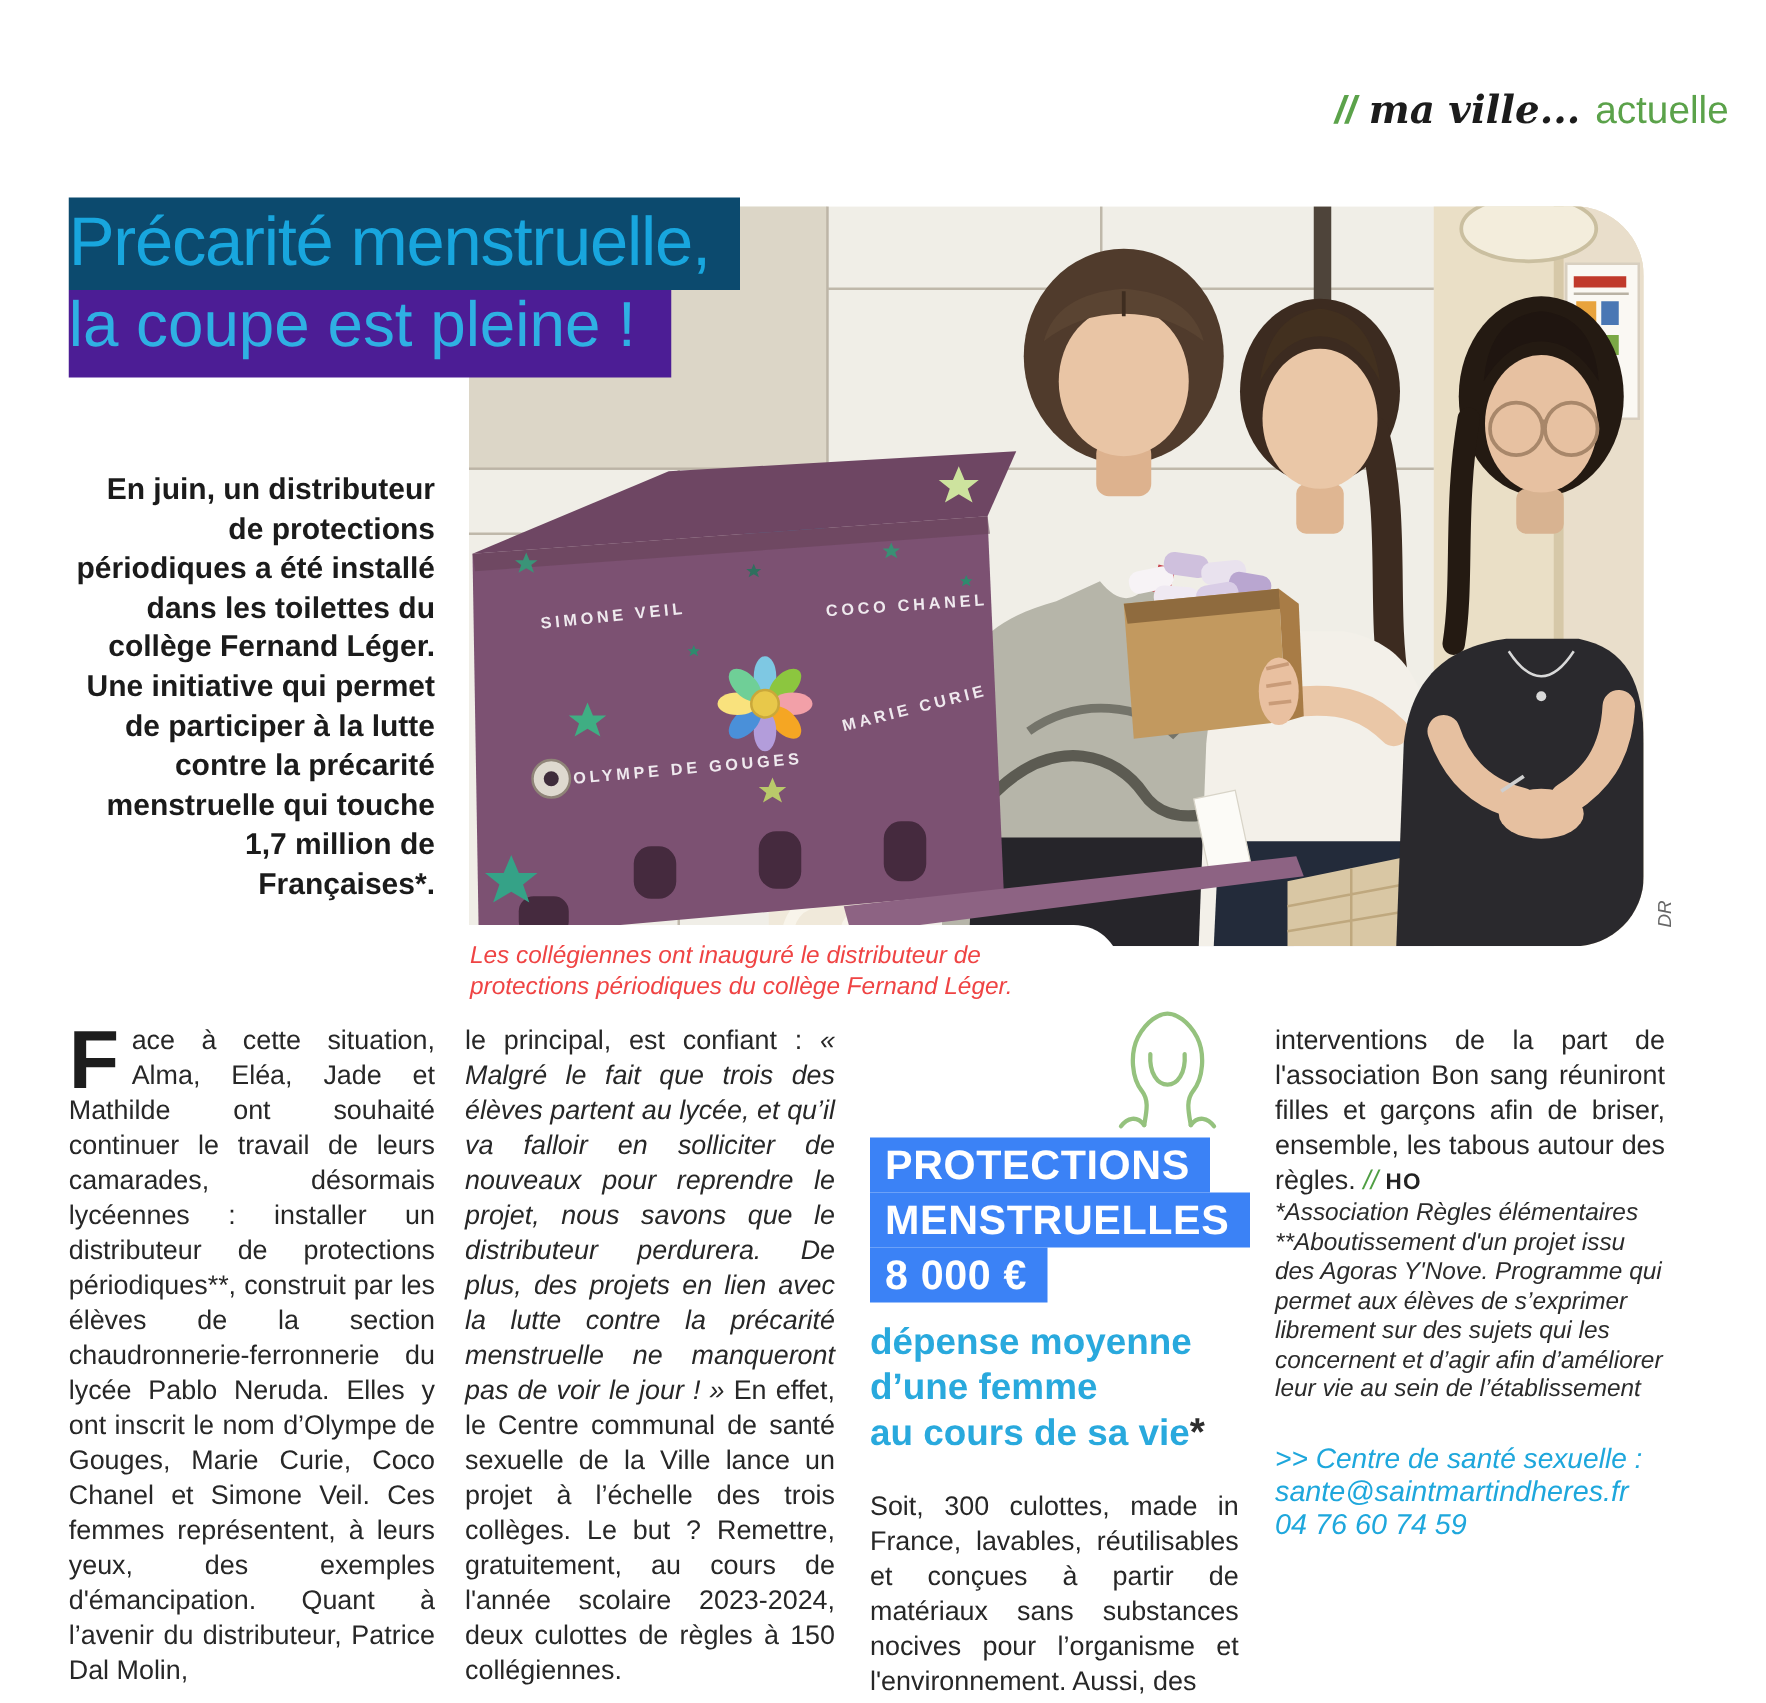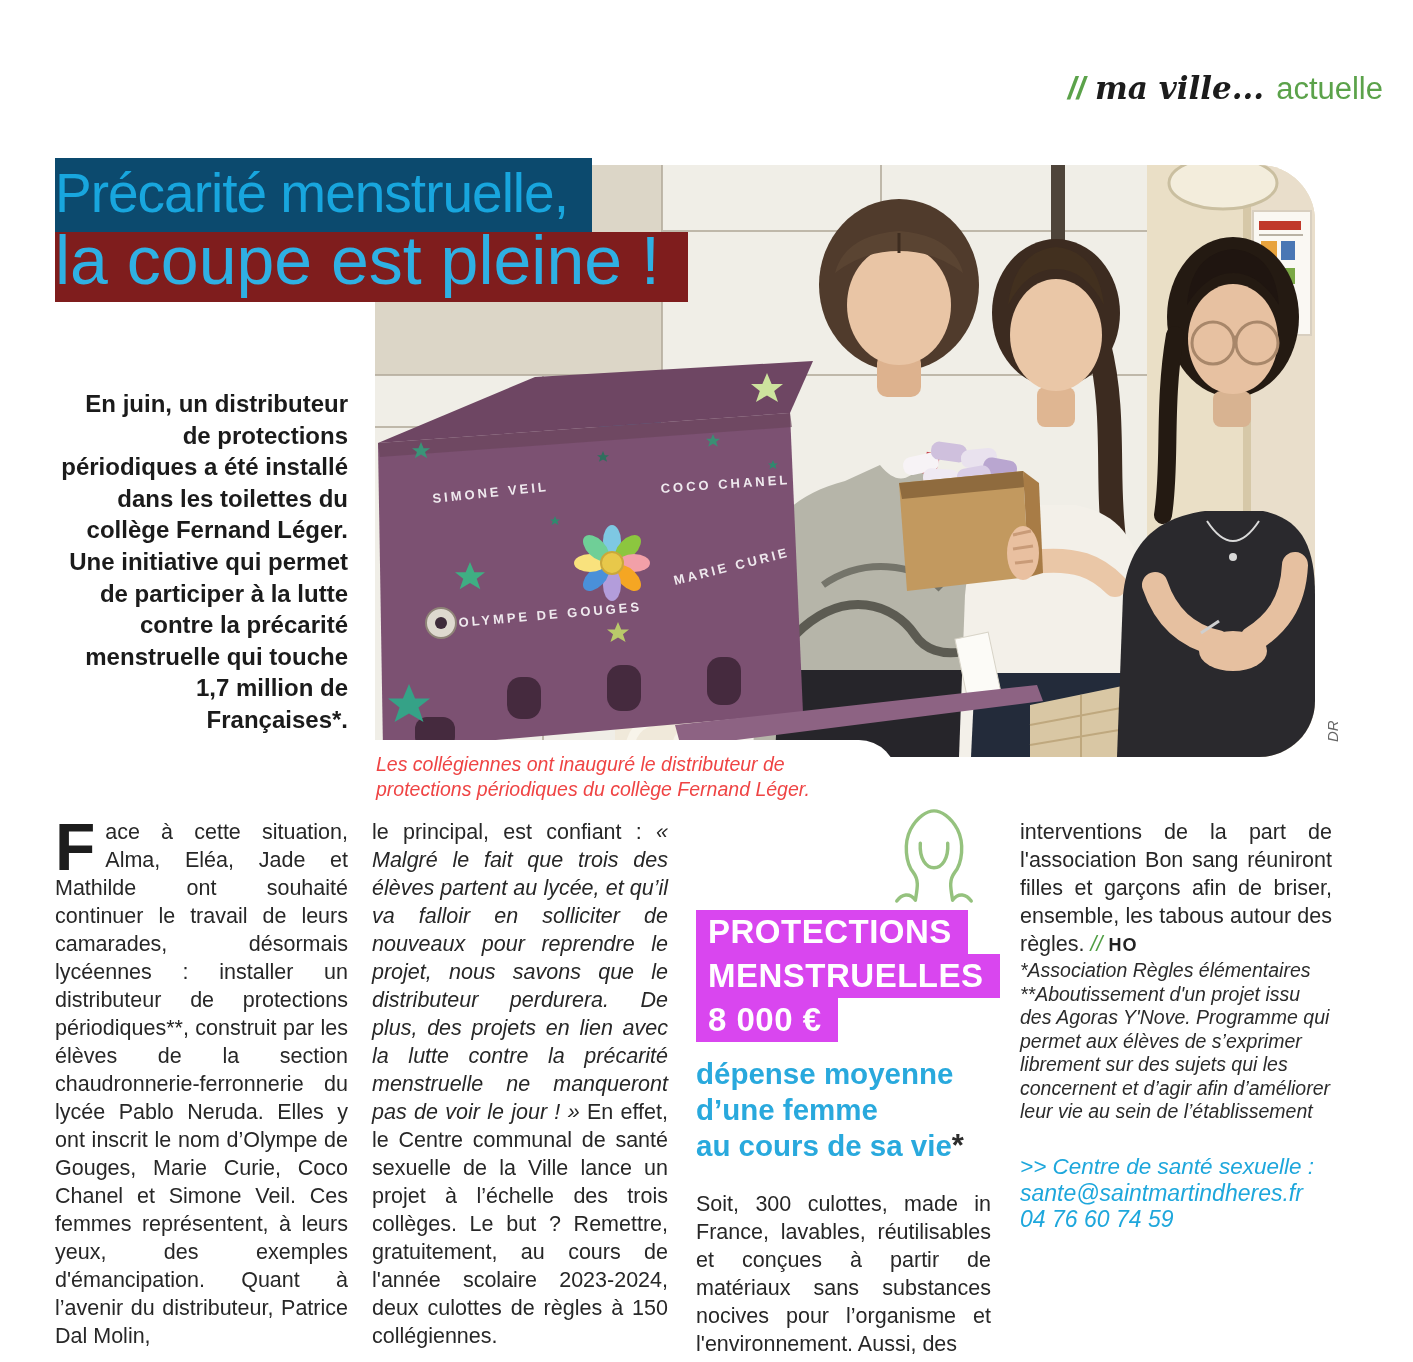--- a/index.html
+++ b/index.html
@@ -15,25 +15,25 @@
   
   .photo-wrap{position:absolute;left:375px;top:165px;width:940px;height:592px;
               border-radius:0 56px 56px 0;overflow:hidden;z-index:1;}
   .photo-credit{position:absolute;left:1324px;top:742px;transform:rotate(-90deg);
                 transform-origin:left top;font-style:italic;font-size:15px;color:#666;z-index:2;}
 
   
   .headline{position:absolute;left:55px;top:158px;z-index:3;}
   .headline .l1{display:table;background:#0c4a6e;color:#18a6de;font-weight:400;
                 font-size:55px;line-height:62px;padding:4px 24px 8px 0;letter-spacing:-1px;}
-  .headline .l2{display:table;background:#7f1d1d;color:#2fb0e3;font-weight:300;
-                font-size:68px;line-height:56px;padding:0 28px 14px 0;}
-
-  
-  .standfirst{position:absolute;left:58px;top:388px;width:290px;text-align:right;
+  .headline .l2{display:table;background:#4c1d95;color:#2fb0e3;font-weight:300;
+                font-size:51px;line-height:56px;padding:0 28px 14px 0;}
+
+  
+  .standfirst{position:absolute;left:58px;top:376px;width:290px;text-align:right;
               font-weight:700;font-size:24px;line-height:31.6px;color:#1b1b1b;z-index:2;}
 
   
   .caption-box{position:absolute;left:362px;top:740px;width:505px;background:#fff;
                border-top-right-radius:38px;padding:12px 16px 0 14px;z-index:2;}
   .caption{font-style:italic;font-size:19.5px;line-height:25px;color:#ef4444;}
 
   
   .col{position:absolute;top:818px;text-align:justify;font-size:21.5px;line-height:28px;color:#272727;}
   .col p{margin:0;}
@@ -41,21 +41,21 @@
   .c2{left:372px;width:296px;}
   .c3{left:696px;width:295px;top:806px;}
   .c4{left:1020px;width:312px;}
   .dropcap{float:left;font-size:66px;line-height:52px;font-weight:600;color:#1d1d1d;padding:3px 10px 0 0;}
   .it{font-style:italic;}
   .byline-sl{color:#4f9e43;font-style:italic;}
   .byline-ini{font-weight:700;font-size:18px;letter-spacing:1px;color:#222;}
 
   
   .woman-ico{display:block;margin:0 16px 6px auto;}
-  .plab{display:table;background:#d946ef;color:#fff;font-weight:800;font-size:33px;
+  .plab{display:table;background:#3b82f6;color:#fff;font-weight:800;font-size:33px;
         line-height:35px;padding:4px 16px 5px 12px;letter-spacing:.5px;text-align:left;}
   .csub{margin-top:14px;text-align:left;color:#29a9dd;font-weight:700;font-size:29.5px;line-height:36px;}
   .csl{display:block;}
   .ast{color:#2d2d2d;font-size:31px;font-weight:800;}
   .c3 .after-callout{margin-top:26px;}
 
   
   .fn{font-style:italic;font-size:19.5px;line-height:23.5px;text-align:left;color:#2b2b2b;margin:0;}
   .fn1{margin-top:26px;}
   .fn2{margin-top:12px;}

